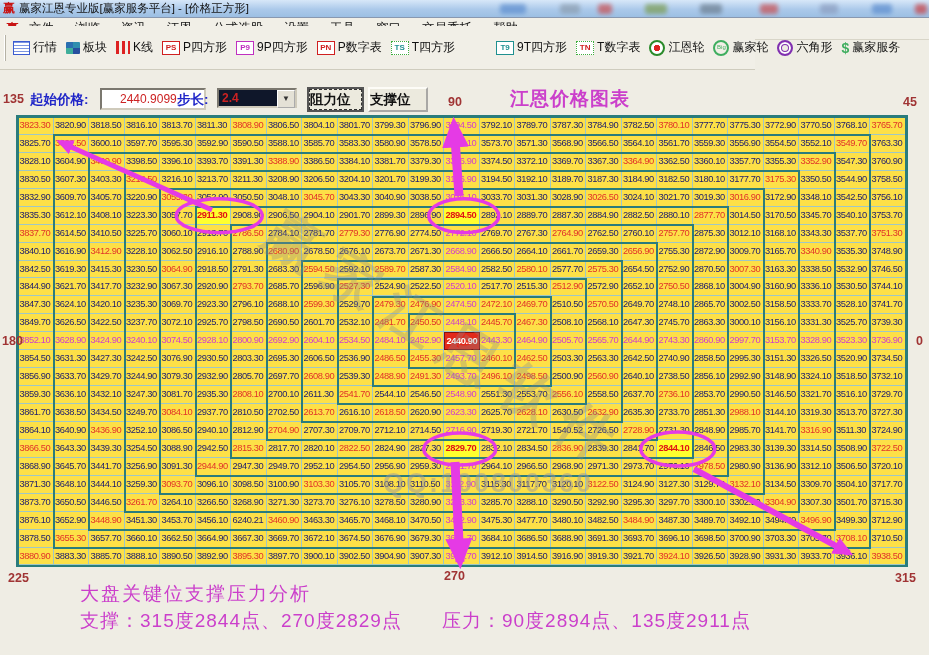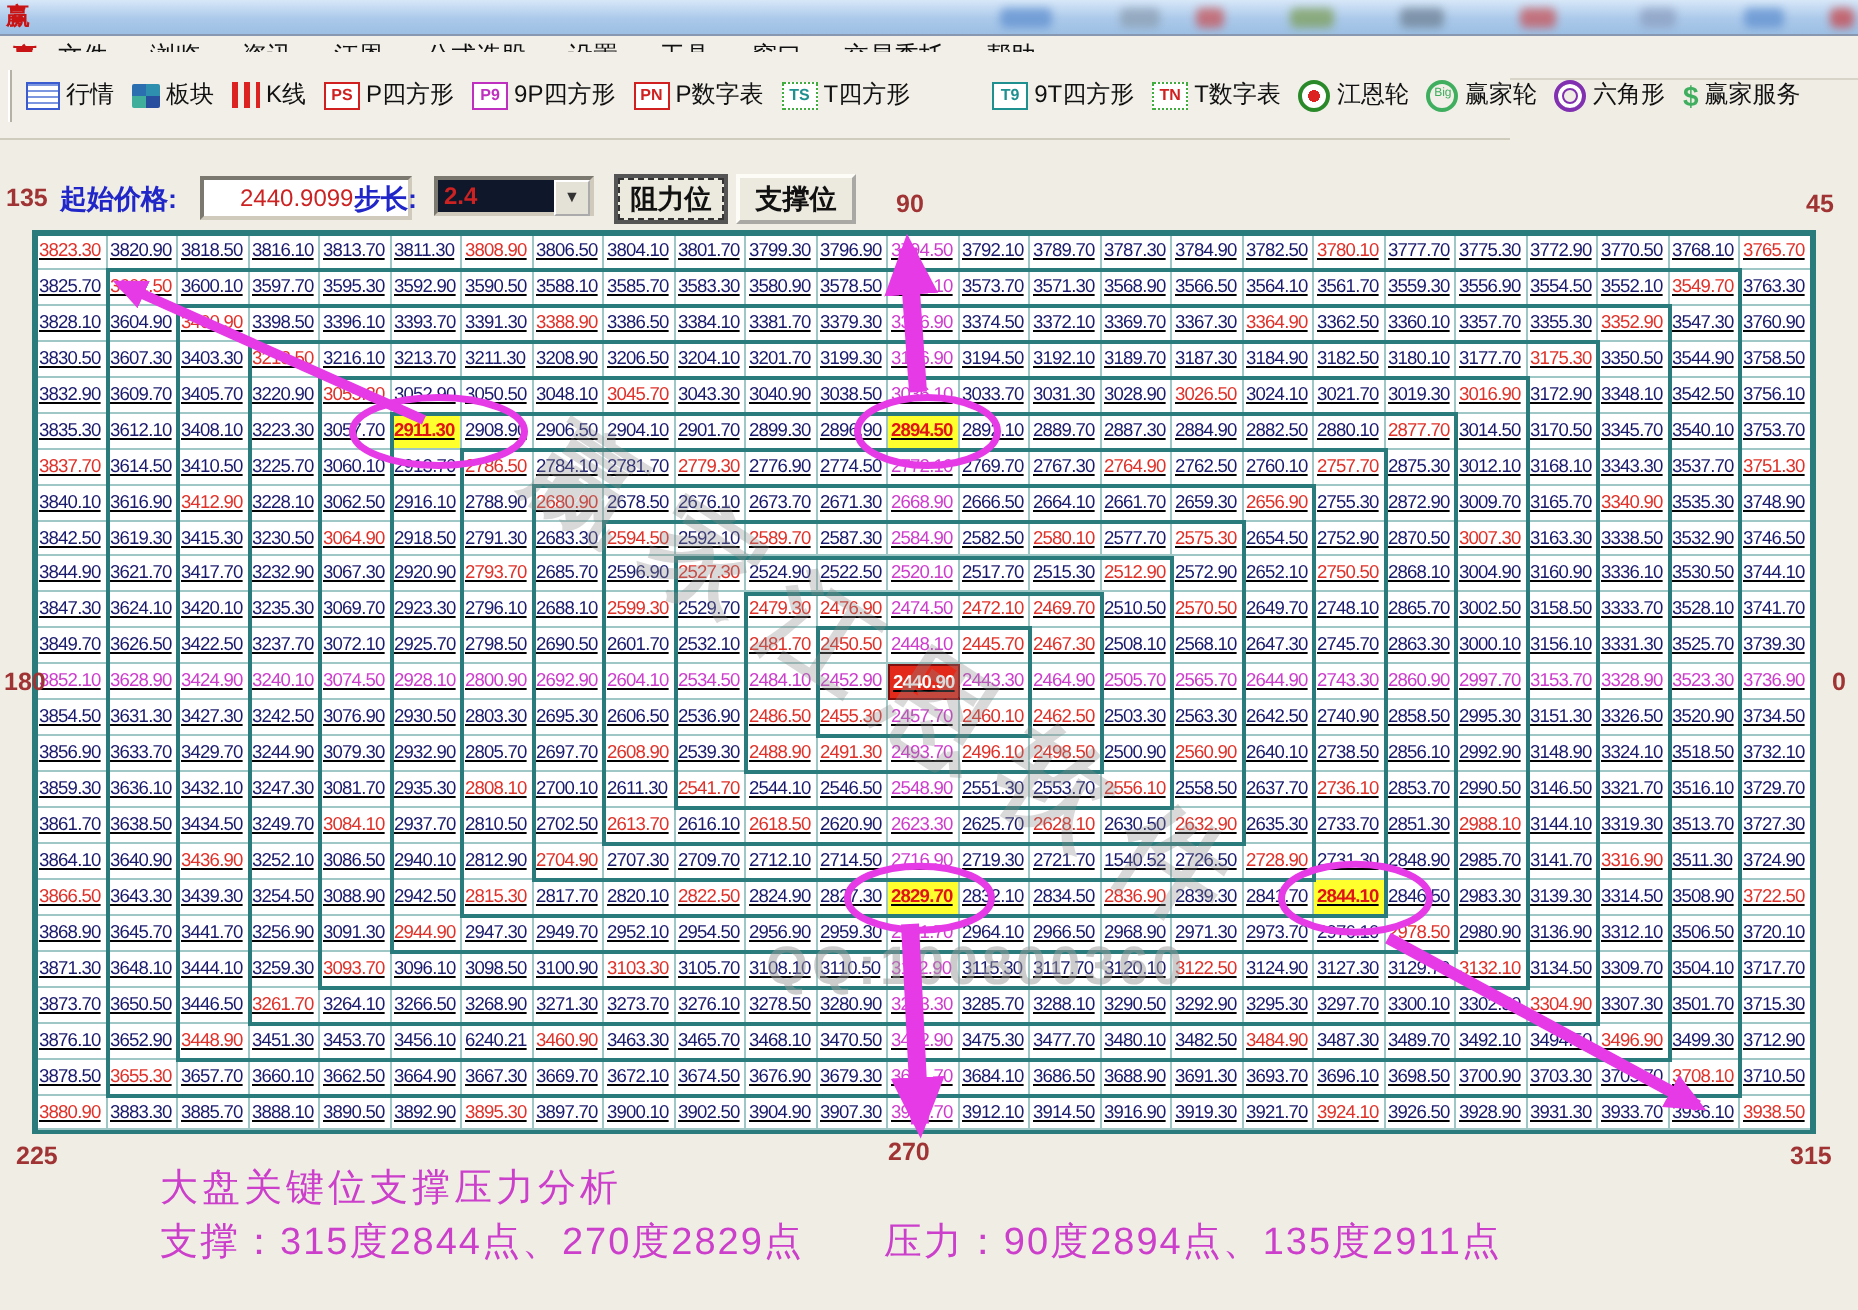--- a/index.html
+++ b/index.html
@@ -45,30 +45,30 @@
   .lbl-blue{position:absolute;color:#2026c8;font-weight:bold;font-size:13.5px;top:7px;}
   .angle{position:absolute;color:#a03434;font-size:12.5px;z-index:25;font-weight:bold;}
   .inp{position:absolute;left:100px;top:4px;width:66px;height:18px;background:#fff;
        border:2px inset #cfcabb;color:#c22;font-size:12px;padding:0 18px;font-family:"Liberation Sans",sans-serif;}
   .combo{position:absolute;left:217px;top:4px;width:80px;height:20px;background:#0f172a;
        border:2px inset #cfcabb;box-sizing:border-box;font-weight:bold;}
   .combo .val{position:absolute;left:3px;top:1px;color:#c22;font-size:12px;}
   .combo .drop{position:absolute;right:0;top:0;width:16px;height:16px;background:#e4e1d6;
        border:1px outset #fff;text-align:center;font-size:8px;line-height:16px;color:#333;}
   .pbtn{position:absolute;top:3px;height:25px;background:#eceade;border:2px outset #fdfcf7;
-       font-size:13.5px;text-align:center;line-height:21px;color:#111;box-sizing:border-box;
+       font-size:13.5px;text-align:left;line-height:21px;color:#111;box-sizing:border-box;
        font-family:"Liberation Sans",sans-serif;font-weight:bold;}
   .pbtn.focused{border:2px solid #555;}
   .pbtn.focused .inner{outline:1px dashed #333;display:block;margin:1px;line-height:19px;}
   .chart-title{position:absolute;left:510px;top:2px;color:#cb3fcb;font-size:19px;font-weight:bold;letter-spacing:1px;}
 
   
   .grid{position:absolute;left:16px;top:115px;display:grid;
     grid-template-columns:repeat(25,35.5px);grid-auto-rows:17.95px;
-    border:2px solid #2a7c7c;background:#ffffff;z-index:1;text-decoration:underline;}
+    border:2px solid #2a7c7c;background:#fde047;z-index:1;}
   .cell{box-sizing:border-box;border-right:1px solid #9ec7c6;border-bottom:1px solid #9ec7c6;
     font-size:9.3px;line-height:16.5px;padding-left:1.5px;overflow:hidden;white-space:nowrap;
     color:#1b1b6e;letter-spacing:-0.4px;}
   .c-red{color:#e0322a;}
   .c-mag{color:#cd3ecd;}
   .c-yel{background:#ffff2e;color:#e01414;font-weight:bold;}
   .c-center{background:#e2291a;color:#fff;font-weight:bold;border:1px solid #801010;}
   .ring{position:absolute;border:2px solid #2a7c7c;pointer-events:none;box-sizing:border-box;z-index:3;}
 
   .wm-qq{position:absolute;left:383px;top:468px;font-size:27px;color:#9a9a9a;opacity:.5;
@@ -79,20 +79,21 @@
   .analysis1{position:absolute;left:80px;top:581px;color:#cb3fcb;font-size:19px;letter-spacing:2px;z-index:20;}
   .analysis2{position:absolute;left:80px;top:608px;color:#cb3fcb;font-size:19px;letter-spacing:1px;z-index:20;}
 
   svg.anno{position:absolute;left:0;top:0;z-index:40;pointer-events:none;}
 </style>
 </head>
 <body>
 
 <div class="titlebar">
   <span class="win-icon">赢</span>
+  <span>赢家江恩专业版[赢家服务平台] - [价格正方形]</span>
   <span class="blob" style="left:500px;width:26px;background:#5588cc"></span>
   <span class="blob" style="left:560px;width:20px;background:#8899aa"></span>
   <span class="blob" style="left:598px;width:14px;background:#cc4444"></span>
   <span class="blob" style="left:645px;width:22px;background:#779944"></span>
   <span class="blob" style="left:700px;width:22px;background:#667788"></span>
   <span class="blob" style="left:760px;width:18px;background:#cc4444"></span>
   <span class="blob" style="left:820px;width:18px;background:#8899bb"></span>
   <span class="blob" style="left:872px;width:20px;background:#5588cc"></span>
   <span class="blob" style="left:915px;width:12px;background:#cc3333"></span>
 </div>
@@ -176,20 +177,21 @@
     <span class="val">2.4</span>
     <span class="drop">▼</span>
   </div>
   <div class="pbtn focused" style="left:307px;width:57px">
     <span class="inner">阻力位</span>
   </div>
   <div class="pbtn" style="left:368px;width:60px">
     <span class="inner">支撑位</span>
   </div>
   <span class="angle" style="left:448px;top:11px">90</span>
+  <span class="chart-title">江恩价格图表</span>
   <span class="angle" style="left:903px;top:11px">45</span>
 </div>
 
 <span class="angle" style="left:2px;top:334px">180</span>
 <span class="angle" style="left:916px;top:334px">0</span>
 <span class="angle" style="left:8px;top:571px">225</span>
 <span class="angle" style="left:444px;top:569px">270</span>
 <span class="angle" style="left:895px;top:571px">315</span>
 
 <div class="grid" id="grid">

